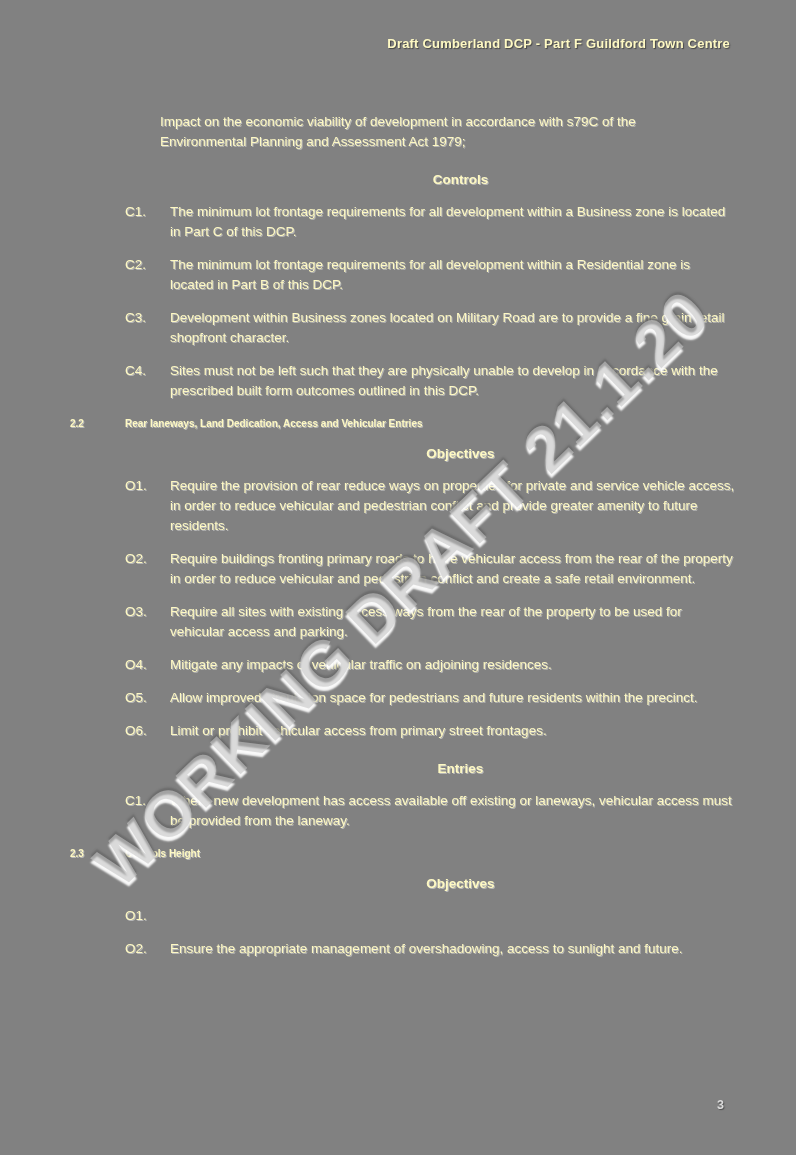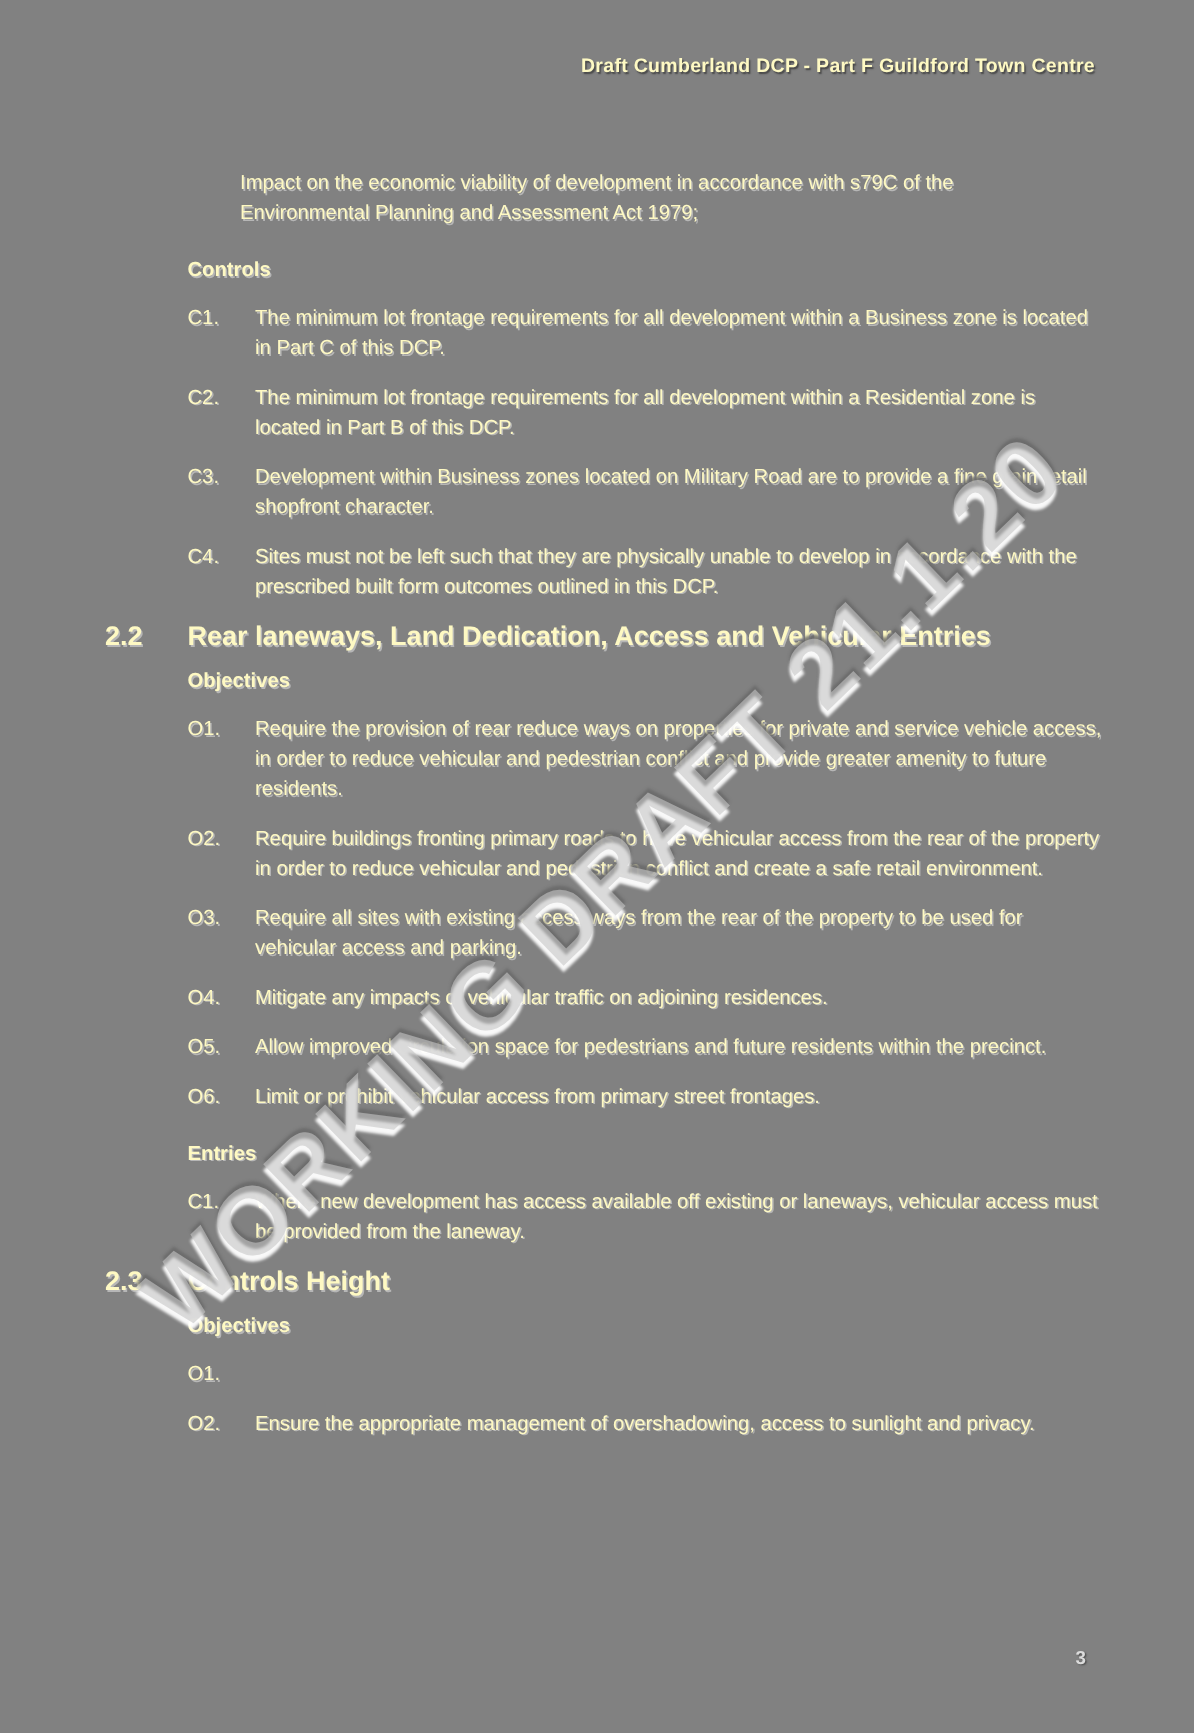--- a/index.html
+++ b/index.html
@@ -35,33 +35,34 @@
   }
 
   .para-intro {
     margin: 0 0 14px 160px;
     width: 545px;
   }
 
   .subheading {
     font-weight: bold;
     margin: 18px 0 12px 125px;
+    text-align: center;
   }
 
   .item {
     display: flex;
     margin: 0 0 13px 125px;
   }
   .item-label { width: 45px; flex: none; }
   .item-text  { width: 565px; }
 
   .section-heading {
     display: flex;
     font-weight: bold;
-    font-size: 18px;
+    font-size: 10px;
     margin: 4px 0 10px 70px;
   }
   .sec-num { width: 55px; flex: none; }
   .sec-title { width: 620px; }
 
   .watermark {
     position: absolute;
     left: 402px; top: 588px;
     transform: translate(-50%, -50%) rotate(-44deg);
     transform-origin: center;
@@ -158,21 +159,21 @@
       <span class="sec-title">Controls Height</span>
     </div>
 
     <div class="subheading emboss" style="margin-top:0;">Objectives</div>
 
     <div class="item emboss">
       <span class="item-label">O1.</span>
     </div>
     <div class="item emboss">
       <span class="item-label">O2.</span>
-      <span class="item-text">Ensure the appropriate management of overshadowing, access to sunlight and privacy.</span>
+      <span class="item-text">Ensure the appropriate management of overshadowing, access to sunlight and future.</span>
     </div>
 
   </div>
 
   <div class="watermark">WORKING DRAFT 21.1.20</div>
 
   <div class="page-number">3</div>
 
 </div>
 

